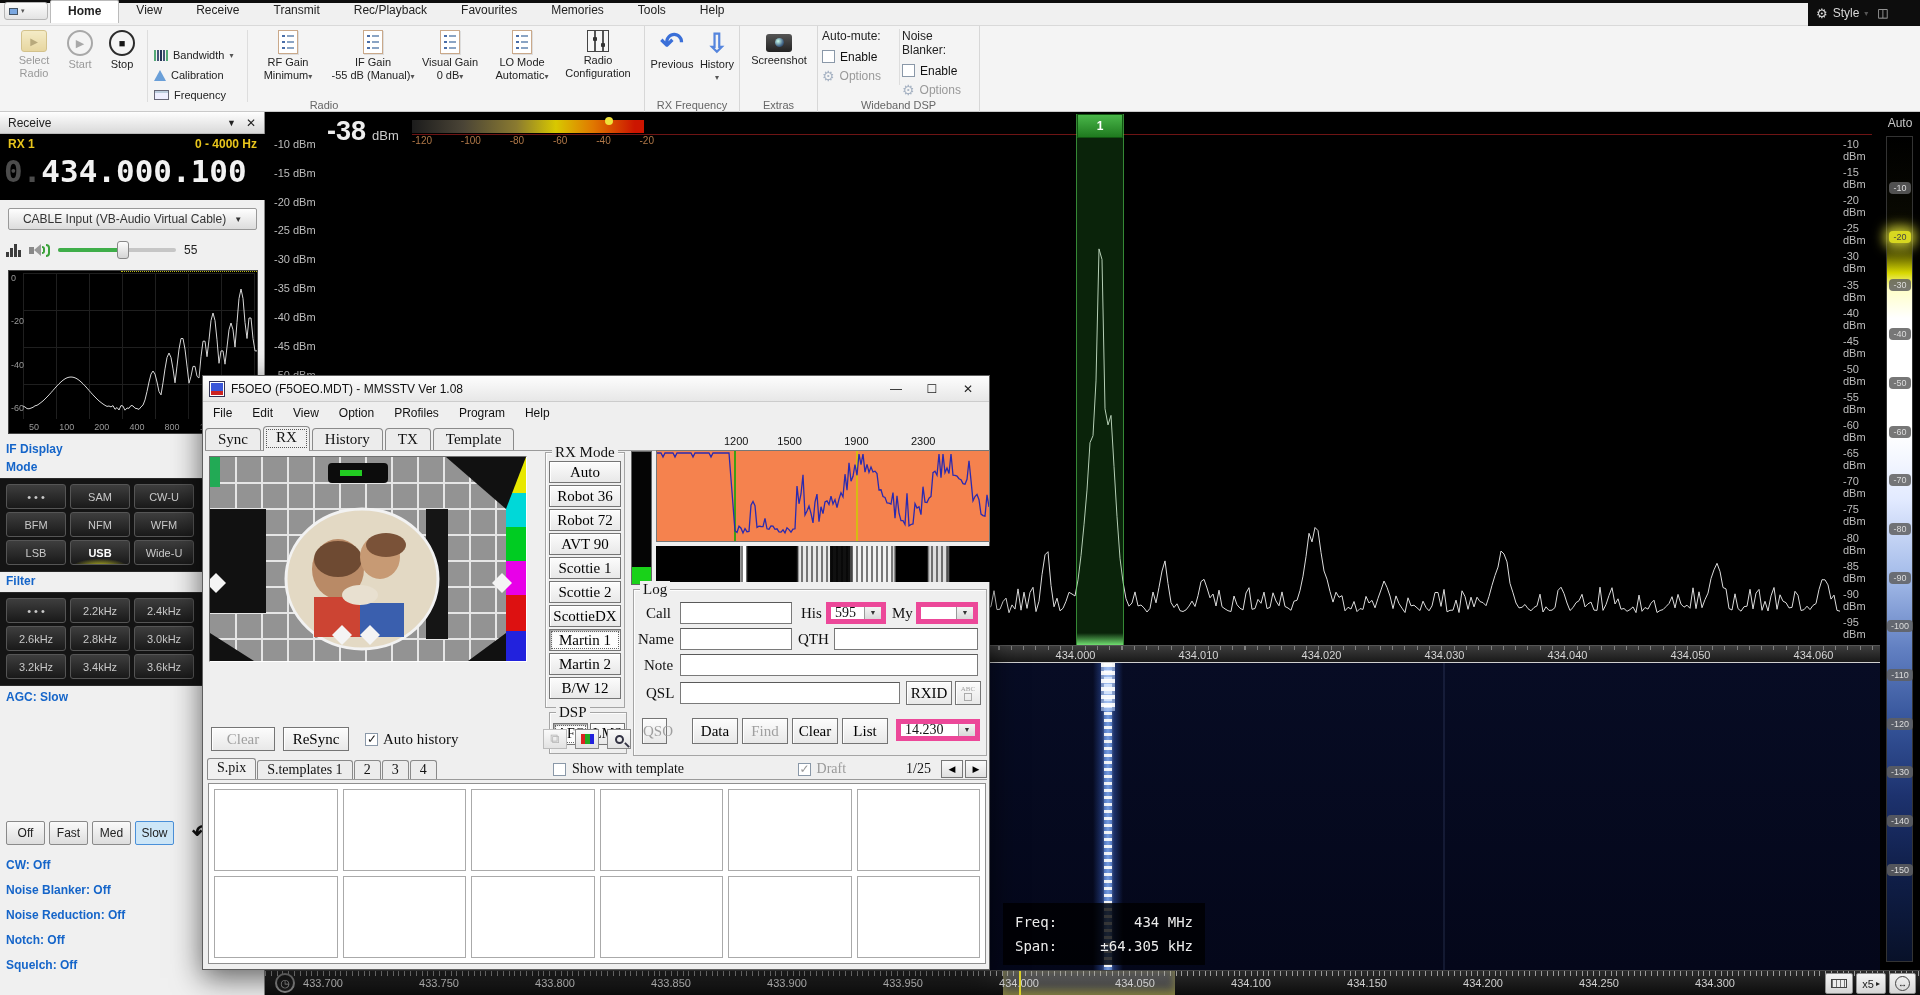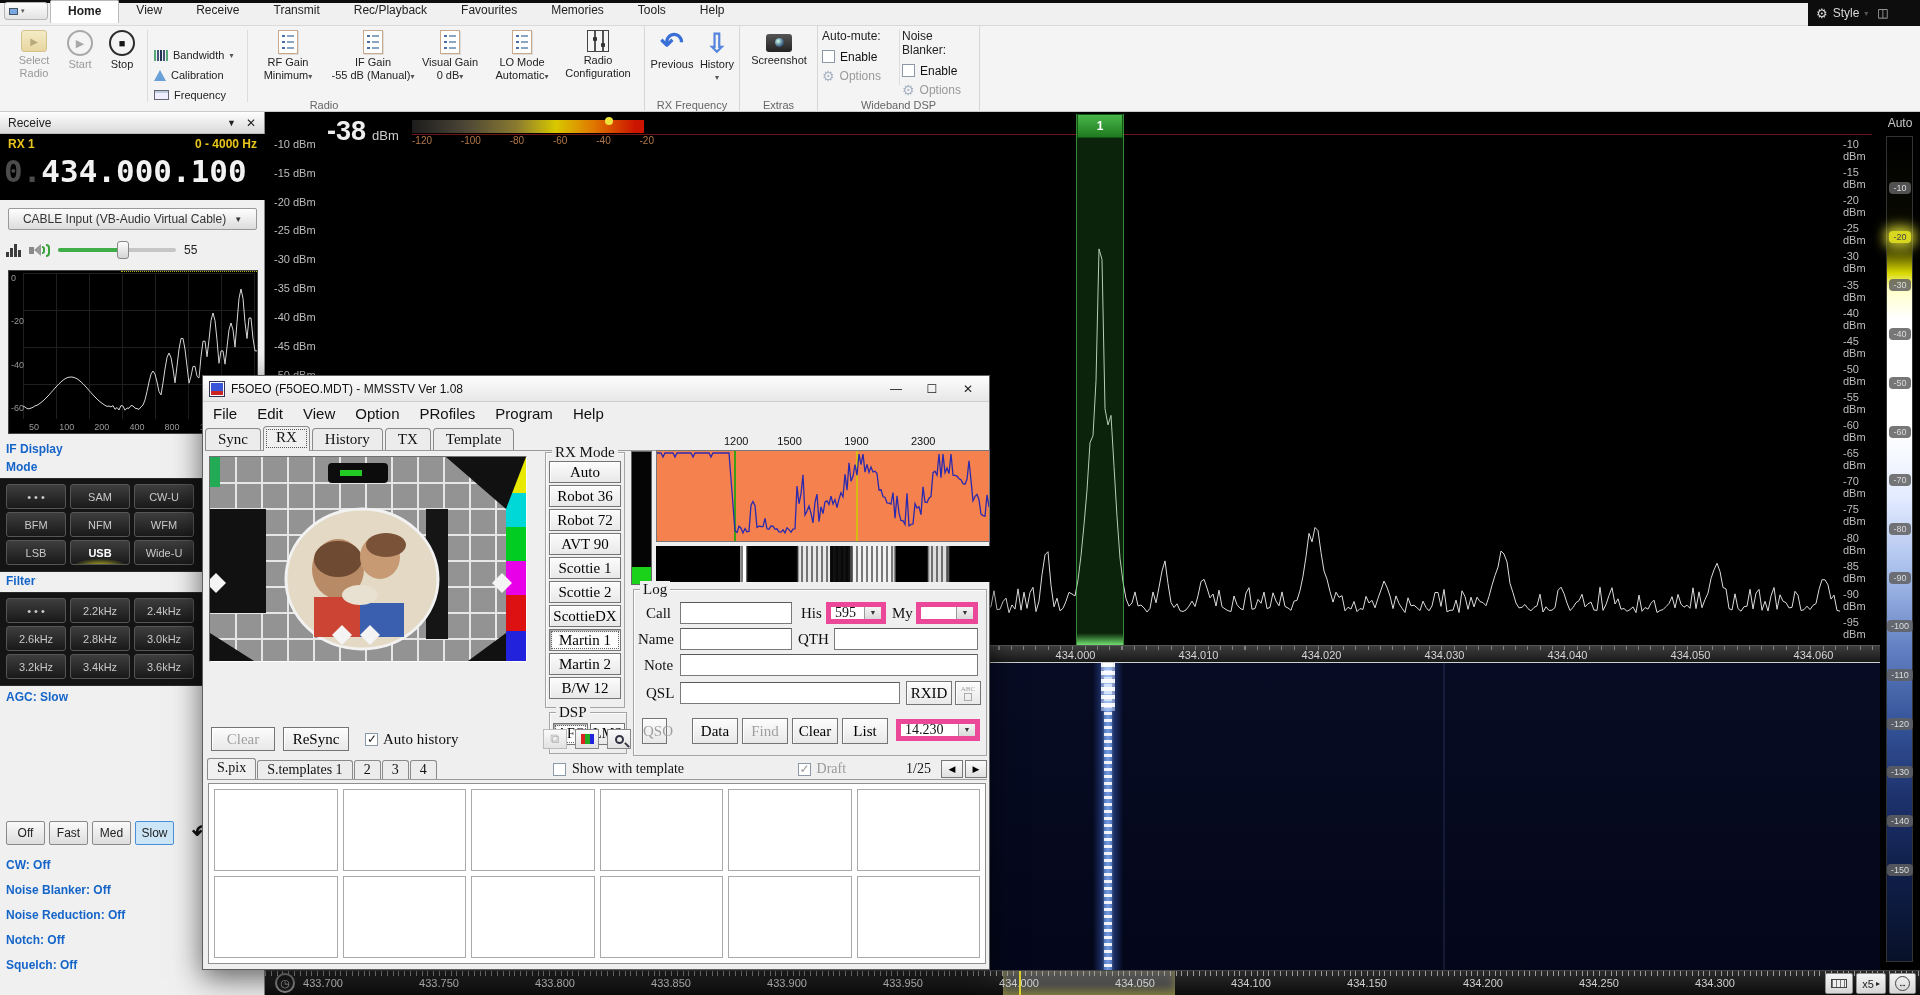--- a/index.html
+++ b/index.html
@@ -183,21 +183,21 @@
 #mmsstv{position:absolute;left:202px;top:375px;width:788px;height:595px;background:#efefef;
   border:1px solid #5f5f5f;box-shadow:0 8px 28px rgba(0,0,0,.6);font-family:"Liberation Serif",serif;font-size:15px}
 #mm-title{position:absolute;left:0;top:0;width:100%;height:26px;background:linear-gradient(#fdfdfd,#e7e7e7);
   border-bottom:1px solid #ccc;display:flex;align-items:center;padding:0 6px;gap:6px;
   font-family:"Liberation Sans",sans-serif;font-size:12px;color:#111}
 #mm-ico{width:16px;height:16px;border:1px solid #335;
   background:linear-gradient(#3a56d8 0 9px,#cc2222 9px 16px);box-shadow:inset 0 0 0 1px #fff}
 #mm-title .sp{flex:1}
 .mm-wbtn{width:30px;height:20px;display:flex;align-items:center;justify-content:center;font-size:12px;color:#222}
 #mm-menu{position:absolute;left:0;top:26px;width:100%;height:22px;display:flex;align-items:center;gap:0;
-  font-family:"Liberation Sans",sans-serif;font-size:15px;background:#efefef}
+  font-family:"Liberation Sans",sans-serif;font-size:12px;background:#efefef}
 #mm-menu span{padding:0 10px}
 #mm-tabs{position:absolute;left:2px;top:50px;width:784px;height:25px;border-bottom:1px solid #9a9a9a;display:flex;align-items:flex-end}
 .mtab{padding:2px 12px;border:1px solid #8a8a8a;border-bottom:none;border-radius:4px 4px 0 0;background:#ececec;
   margin-right:2px;height:22px}
 .mtab.active{height:25px;background:#f0f0f0;outline:1px dotted #555;outline-offset:-4px;position:relative;top:1px}
 #mm-img{position:absolute;left:6px;top:80px;width:318px;height:206px;background:#888;
   border-top:1px solid #707070;border-left:1px solid #707070;border-right:1px solid #fff;border-bottom:1px solid #fff}
 .groupbox{position:absolute;border:1px solid #a5a5a5;box-shadow:inset 1px 1px 0 #fdfdfd}
 .groupbox>.legend{position:absolute;top:-9px;left:6px;background:#efefef;padding:0 3px;font-size:15px}
 #rxmode-box{left:342px;top:76px;width:80px;height:256px}
@@ -567,20 +567,30 @@
       </div>
   </div>
 </div>
 
 <div id="waterfall">
   <div id="wf-col">
     <div class="core"></div>
       <div class="hot"></div>
   </div>
   <div id="wf-faint"></div>
+  <div id="freq-span">
+    <div class="row">
+        <span>Freq:</span>
+        <span>434 MHz</span>
+      </div>
+    <div class="row">
+        <span>Span:</span>
+        <span>±64.305 kHz</span>
+      </div>
+  </div>
 </div>
 
 <div id="colorbar">
   <div class="title">Auto</div>
   <div id="cbar"></div>
   <div id="cbar-labels">
 
   <span class="cb-badge">-10</span>
       <span class="cb-badge active">-20</span>
       <span class="cb-badge">-30</span>

